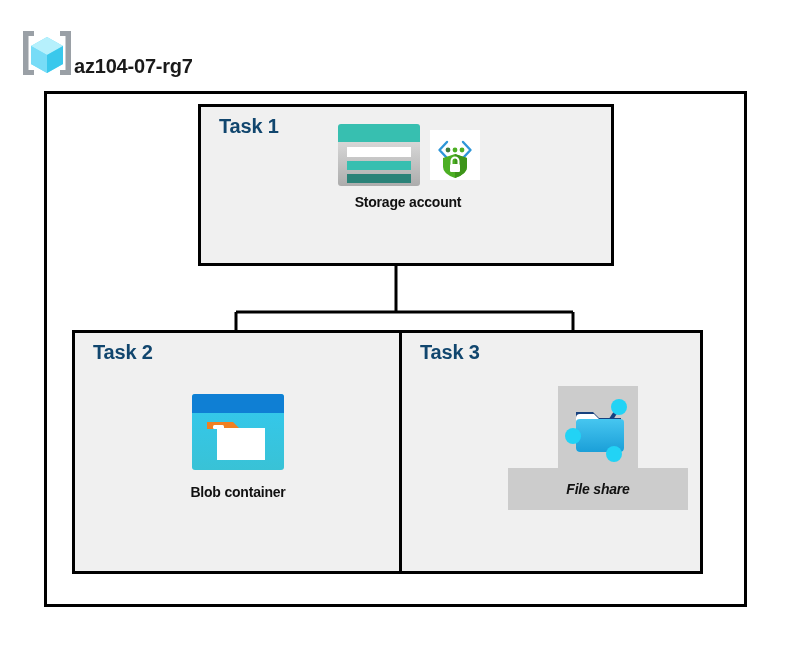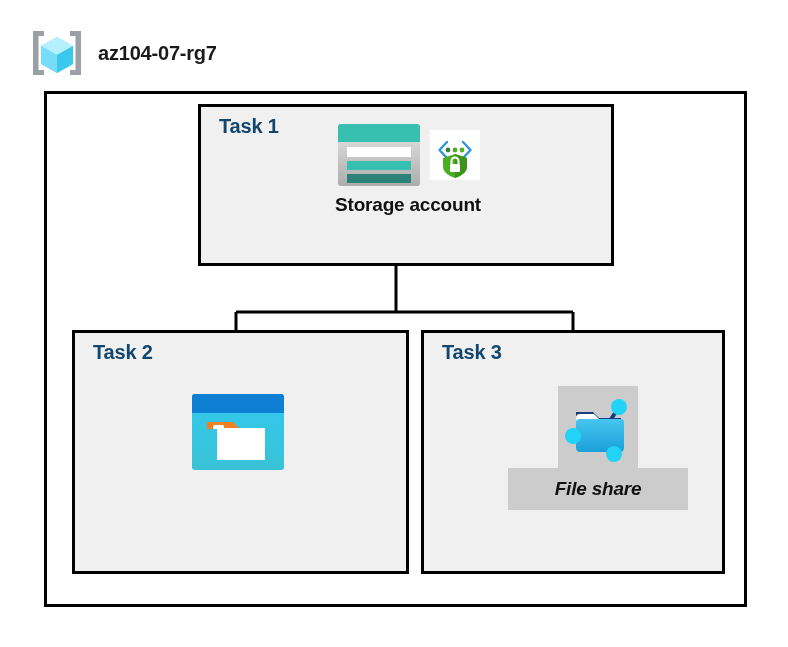--- a/index.html
+++ b/index.html
@@ -11,25 +11,24 @@
     width: 788px;
     height: 647px;
     position: relative;
     font-family: "Liberation Sans", sans-serif;
     overflow: hidden;
   }
 
   
   #rg-header {
     position: absolute;
-    left: 30px;
+    left: 20px;
     top: 28px;
     display: flex;
-    align-items: center;
-    gap: 14px;
+    align-items: flex-end;
   }
   #rg-icon {
     width: 54px;
     height: 50px;
     display: block;
   }
   #rg-title {
     font-size: 20px;
     font-weight: bold;
     color: #1a1a1a;
@@ -51,41 +50,41 @@
 
   
   .task-box {
     position: absolute;
     background: #f0f0f0;
     border: 3px solid #000000;
     box-sizing: border-box;
   }
   #task1-box { left: 198px; top: 104px; width: 416px; height: 162px; padding-left: 8px; }
   #task2-box { left: 72px;  top: 330px; width: 337px; height: 244px; }
-  #task3-box { left: 421px; top: 330px; width: 304px; height: 244px; }
+  #task3-box { left: 399px; top: 330px; width: 304px; height: 244px; }
 
   .task-label {
     position: absolute;
     left: 18px;
     top: 8px;
     font-size: 20px;
     font-weight: bold;
     color: #11466e;
     letter-spacing: -0.2px;
   }
 
   
   .node {
     position: absolute;
     display: flex;
     flex-direction: column;
     align-items: center;
   }
   .node-caption {
-    font-size: 19px;
+    font-size: 14px;
     font-weight: bold;
     color: #111111;
     white-space: nowrap;
     letter-spacing: -0.2px;
   }
 
   
   #node-storage { left: 288px; top: 122px; width: 240px; }
   #storage-icon-row {
     display: flex;
@@ -224,20 +223,21 @@
       <rect x="2" y="2" width="92" height="76" rx="3" fill="url(#blobgrad)"></rect>
       <rect x="2" y="2" width="92" height="19" rx="3" fill="#0f7fd4"></rect>
       <rect x="2" y="15" width="92" height="6" fill="#0f7fd4"></rect>
 
       <path d="M17 30 h26 l7 7 h-33 z" fill="#f08022"></path>
       <rect x="23" y="33" width="11" height="4" rx="1.5" fill="#ffffff"></rect>
 
       <rect x="27" y="36" width="48" height="32" fill="#ffffff"></rect>
     </svg>
   </span>
+  <div class="node-caption">Blob container</div>
 </div>
 
 <div class="task-box" id="task3-box">
   <div class="task-label">Task 3</div>
 </div>
 
 <div class="node" id="node-fileshare">
   <div id="fileshare-icon-wrap">
     <span>
       <svg id="file-share-icon" viewBox="0 0 76 78" xmlns="http://www.w3.org/2000/svg">

